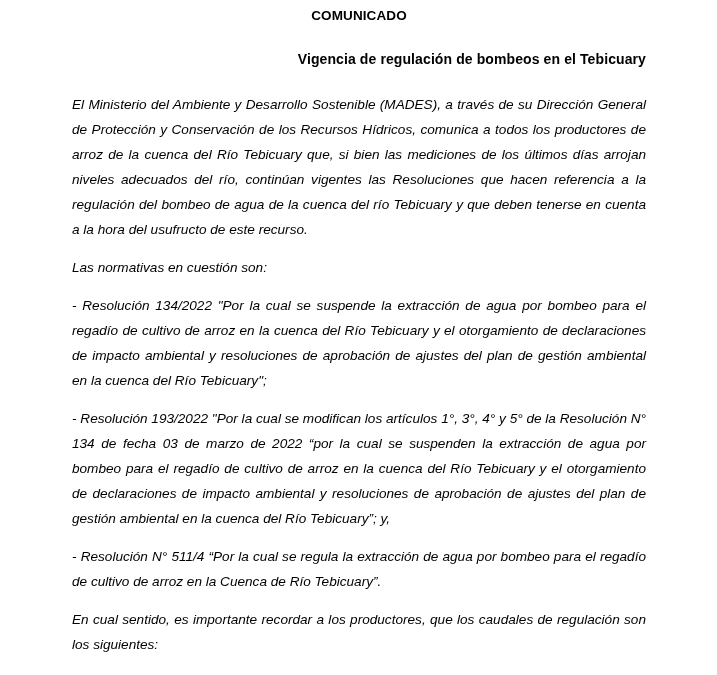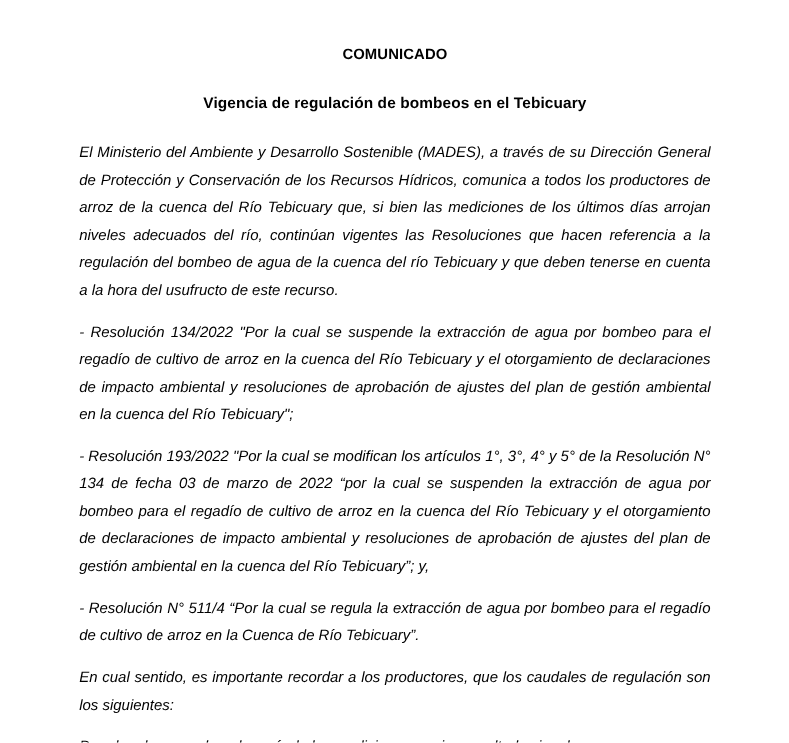--- a/index.html
+++ b/index.html
@@ -32,25 +32,25 @@
   .heading {
     text-align: center;
     font-weight: bold;
     font-size: 13.5px;
     line-height: 25px;
     letter-spacing: 0.1px;
     margin: 0;
   }
   .heading-main {
     padding-top: 3px;
-    margin-top: 34px;
   }
   .heading-sub {
     padding-top: 19px;
     font-size: 14px;
+    text-align: right;
   }
   .para {
     text-align: justify;
     text-justify: inter-word;
     font-size: 13.6px;
     line-height: 25px;
     margin: 0;
     padding-top: 13px;
     hyphens: none;
     font-style: italic;
@@ -68,20 +68,21 @@
 
 <div class="page">
   <div class="doc-body">
 
     <h1 class="heading heading-main">COMUNICADO</h1>
 
     <h2 class="heading heading-sub">Vigencia de regulación de bombeos en el Tebicuary</h2>
 
     <p class="para para-first">El Ministerio del Ambiente y Desarrollo Sostenible (MADES), a través de su Dirección General de Protección y Conservación de los Recursos Hídricos, comunica a todos los productores de arroz de la cuenca del Río Tebicuary que, si bien las mediciones de los últimos días arrojan niveles adecuados del río, continúan vigentes las Resoluciones que hacen referencia a la regulación del bombeo de agua de la cuenca del río Tebicuary y que deben tenerse en cuenta a la hora del usufructo de este recurso.</p>
 
+    <p class="para single">Las normativas en cuestión son:</p>
 
     <p class="para">- Resolución 134/2022 "Por la cual se suspende la extracción de agua por bombeo para el regadío de cultivo de arroz en la cuenca del Río Tebicuary y el otorgamiento de declaraciones de impacto ambiental y resoluciones de aprobación de ajustes del plan de gestión ambiental en la cuenca del Río Tebicuary";</p>
 
     <p class="para">- Resolución 193/2022 "Por la cual se modifican los artículos 1°, 3°, 4° y 5° de la Resolución N° 134 de fecha 03 de marzo de 2022 “por la cual se suspenden la extracción de agua por bombeo para el regadío de cultivo de arroz en la cuenca del Río Tebicuary y el otorgamiento de declaraciones de impacto ambiental y resoluciones de aprobación de ajustes del plan de gestión ambiental en la cuenca del Río Tebicuary”; y,</p>
 
     <p class="para">- Resolución N° 511/4 “Por la cual se regula la extracción de agua por bombeo para el regadío de cultivo de arroz en la Cuenca de Río Tebicuary”.</p>
 
     <p class="para">En cual sentido, es importante recordar a los productores, que los caudales de regulación son los siguientes:</p>
 
     <p class="para single">Para bombeo escalonado, cuándo las mediciones arrojen resultados iguales o menores a:</p>

